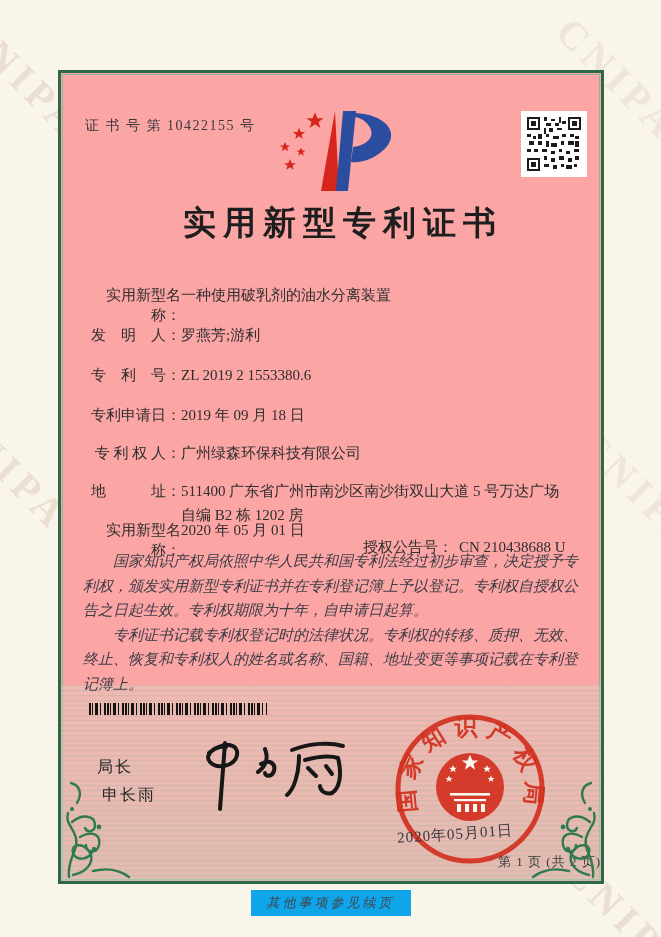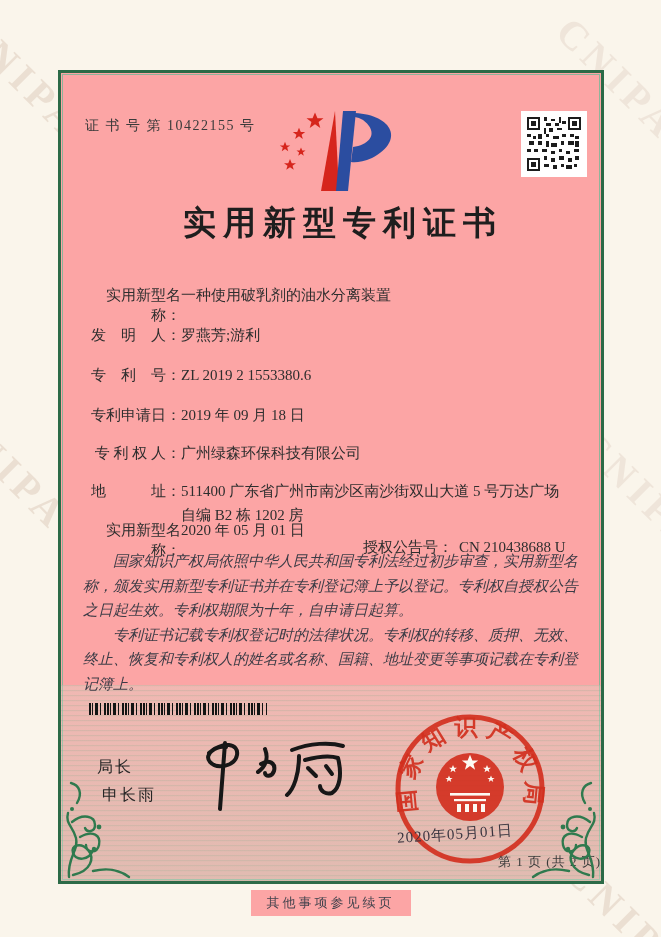--- a/index.html
+++ b/index.html
@@ -70,22 +70,22 @@
     position:absolute;left:0;right:0;top:780px;text-align:right;
     font-size:13px;color:#3b3b3b;letter-spacing:1px;
   }
   .flourish{position:absolute;bottom:2px;width:92px;height:100px;}
   .flourish.left{left:2px;}
   .flourish.right{right:2px;transform:scaleX(-1);}
   .footer-note{
     position:absolute;left:0;right:0;top:890px;text-align:center;
   }
   .footer-note span{
-    display:inline-block;background:#fca5a5;padding:4px 16px;
-    font-size:13px;color:#44444e;letter-spacing:3px;
+    display:inline-block;background:#0ea5e9;padding:4px 16px;
+    font-size:13px;color:#44444e;letter-spacing:3px;font-style:italic;
   }
 </style>
 </head>
 <body>
 
 <div class="wm" style="left:-16px;top:6px;">CNIPA</div>
 <div class="wm light" style="left:580px;top:8px;">CNIPA</div>
 <div class="wm light" style="left:392px;top:284px;">CNIPA</div>
 <div class="wm" style="left:-30px;top:398px;">CNIPA</div>
 <div class="wm light" style="left:602px;top:420px;">CNIPA</div>
@@ -194,21 +194,21 @@
     <span class="addr2">自编 B2 栋 1202 房</span>
   </div>
   <div class="row grant" style="top:447px;">
     <span class="lbl">实用新型名称：</span><span class="val">2020 年 05 月 01 日</span>
     <span class="pair2">
       <span class="lbl">授权公告号：</span><span class="val">CN 210438688 U</span>
     </span>
   </div>
 
   <div class="legal">
-    <p>国家知识产权局依照中华人民共和国专利法经过初步审查，实用新型名称，颁发实用新型专利证书并在专利登记簿上予以登记。专利权自授权公告之日起生效。专利权期限为十年，自申请日起算。</p>
+    <p>国家知识产权局依照中华人民共和国专利法经过初步审查，决定授予专利权，颁发实用新型专利证书并在专利登记簿上予以登记。专利权自授权公告之日起生效。专利权期限为十年，自申请日起算。</p>
     <p>专利证书记载专利权登记时的法律状况。专利权的转移、质押、无效、终止、恢复和专利权人的姓名或名称、国籍、地址变更等事项记载在专利登记簿上。</p>
   </div>
 
   <div class="barcode"></div>
 
   <div class="sig-role">局长</div>
   <div class="sig-name">申长雨</div>
   <div class="sig-hand">
     <svg width="185" height="92" viewBox="0 0 185 92">
       <g fill="none" stroke="#171717" stroke-width="4" stroke-linecap="round" stroke-linejoin="round">

